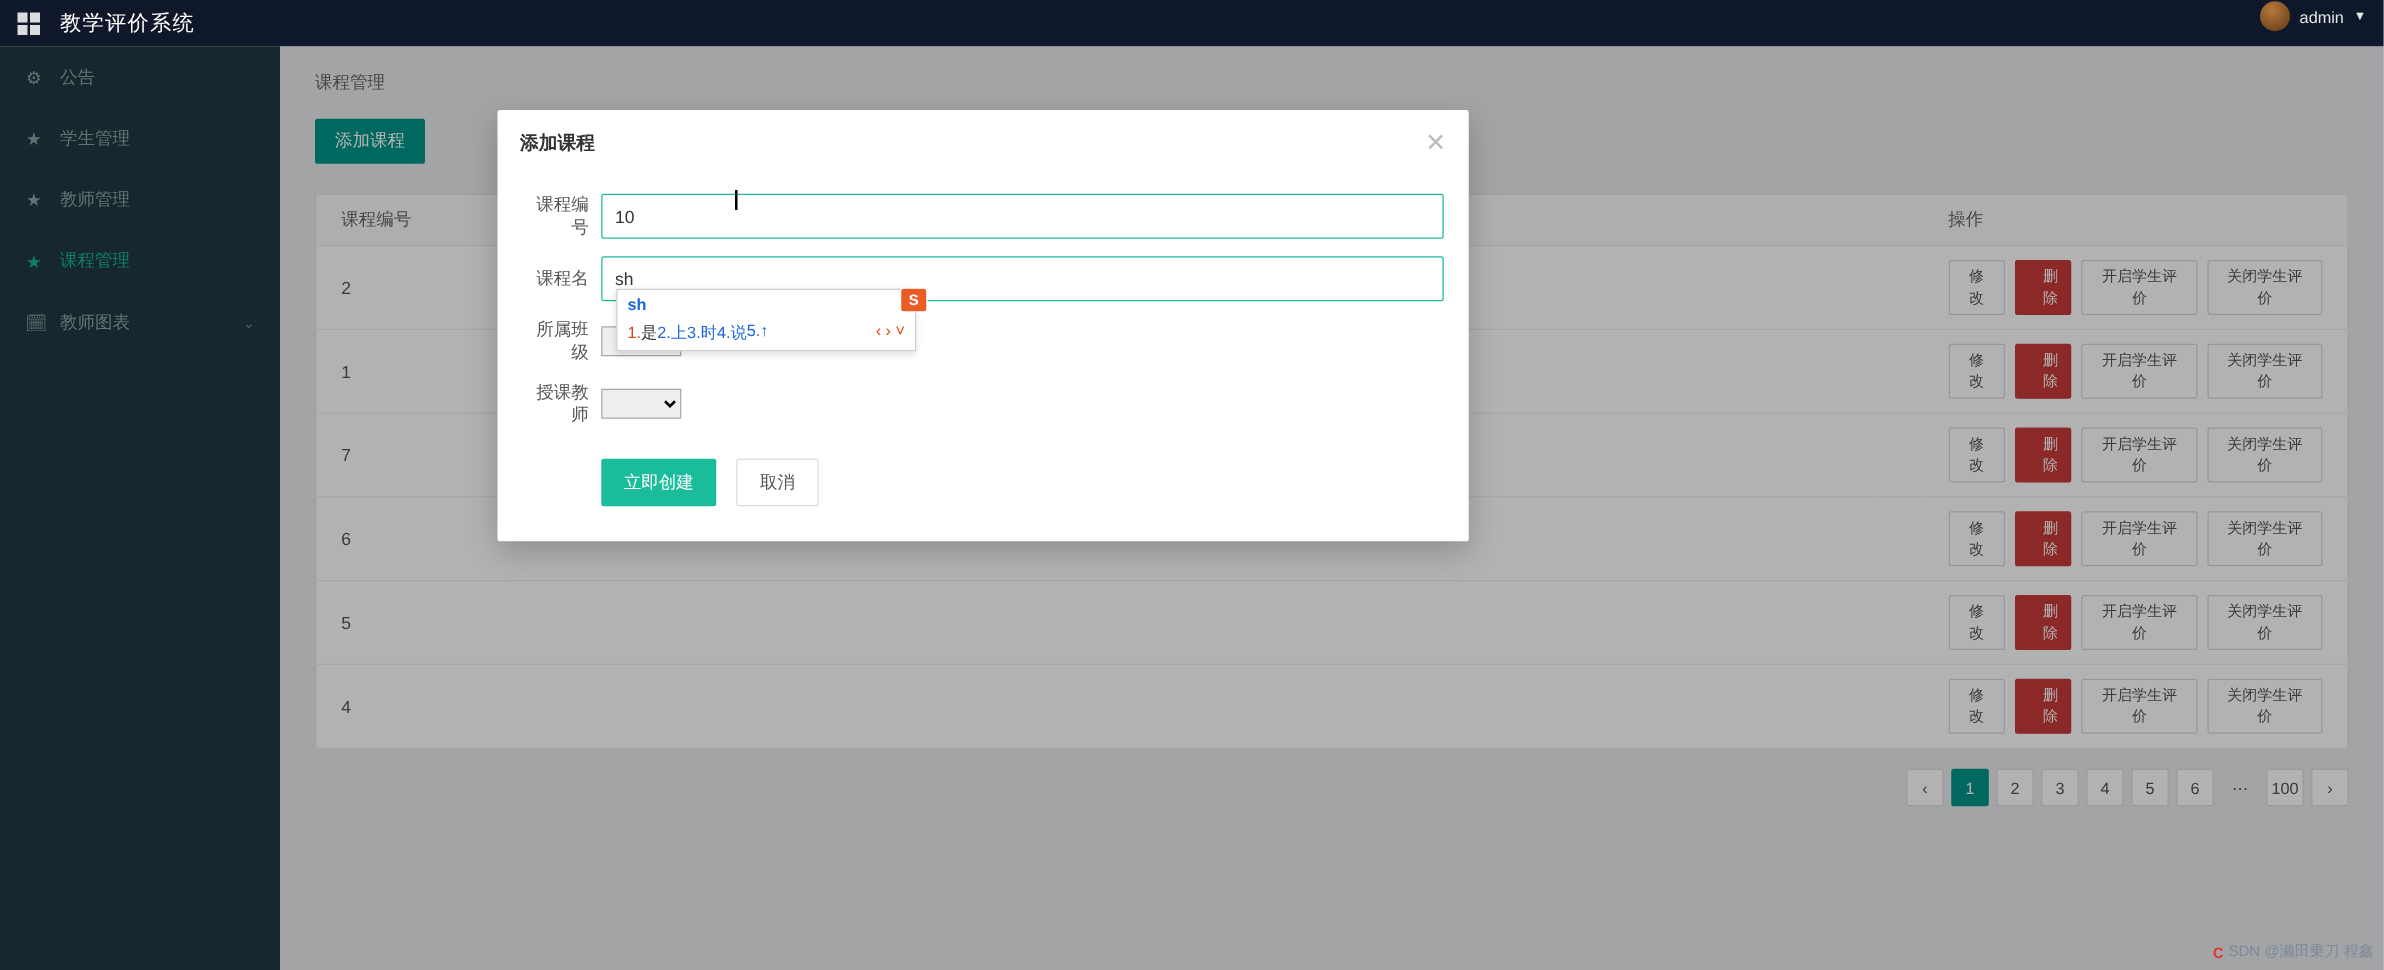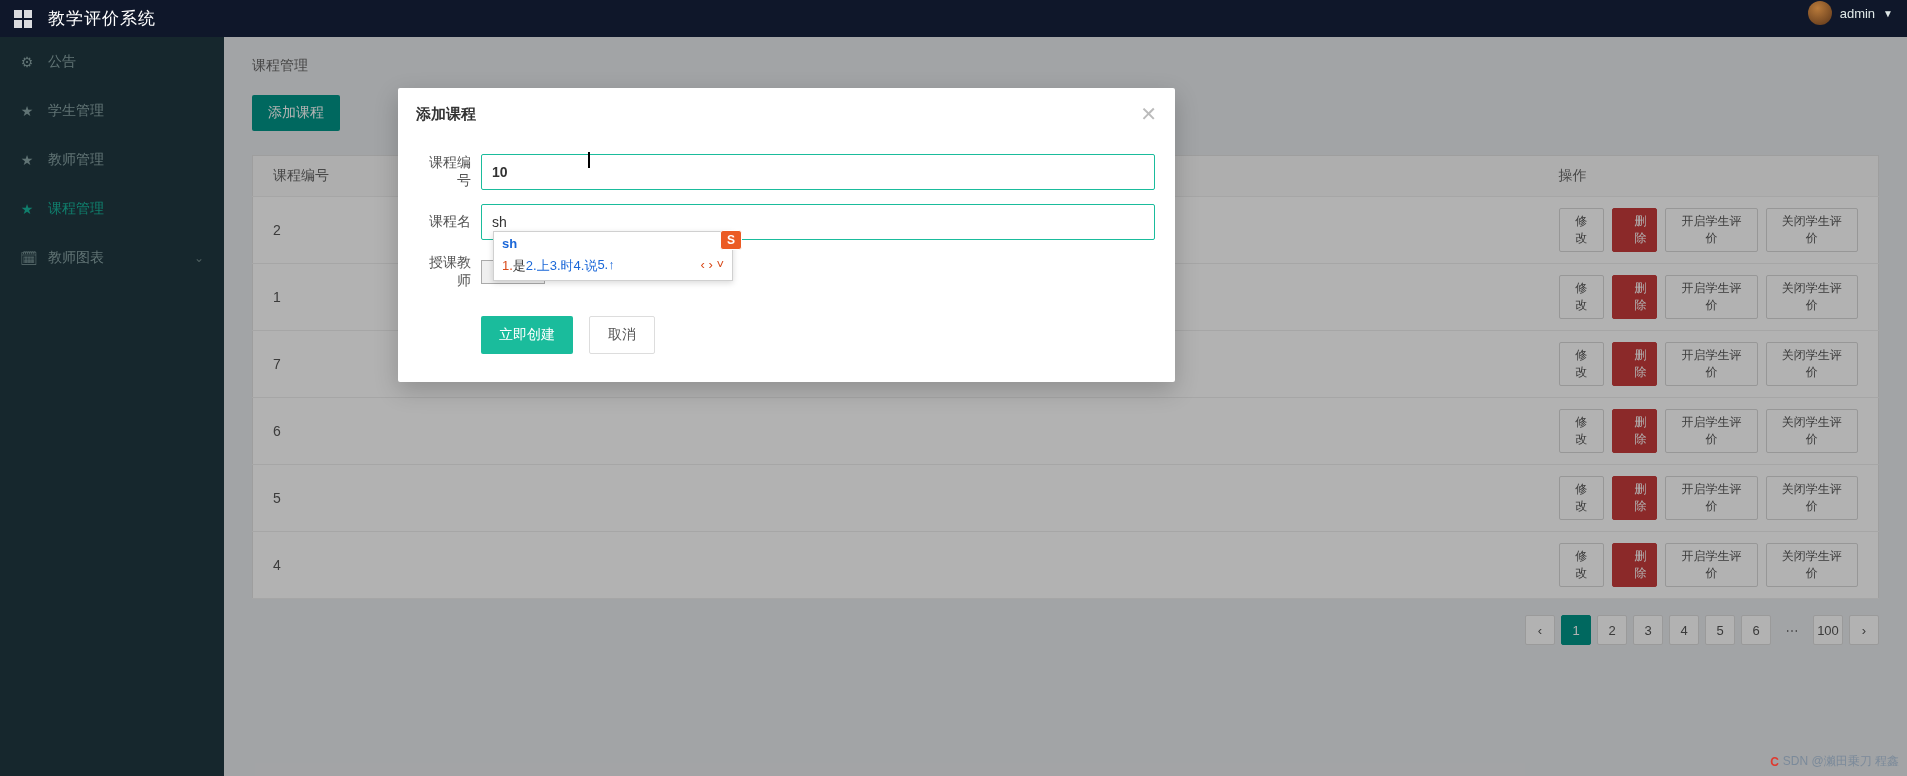--- a/index.html
+++ b/index.html
@@ -38,21 +38,21 @@
 
 
 .mask { position:absolute; inset:37px 0 0 0; background:rgba(0,0,0,.3); }
 .modal { position:absolute; left:398px; top:88px; width:777px; background:#fff; box-shadow:0 8px 24px rgba(0,0,0,.2); border-radius:2px; padding:14px 0 28px; }
 .modal-head { display:flex; align-items:center; padding:0 18px 14px; border-bottom:0; }
 .modal-title { font-size:15px; color:#333; font-weight:600; }
 .modal-close { margin-left:auto; font-size:20px; color:#bbb; cursor:pointer; }
 .form-row { display:flex; align-items:center; margin-top:14px; padding:0 20px; }
 .form-row label { width:63px; text-align:right; padding-right:10px; font-size:14px; color:#555; }
 .form-row input[type=text] { flex:1; height:36px; border:1px solid #1abc9c; border-radius:2px; padding:0 10px; font-size:14px; color:#333; }
-.form-row input.plain { border-color:#1abc9c;font-weight:bold; }
+.form-row input.plain { border-color:#1abc9c; }
 .form-row select { height:24px; border:1px solid #aaa; font-size:13px; min-width:64px; }
 .form-actions { display:flex; gap:16px; margin-top:26px; padding-left:83px; }
 .btn-create { background:#1abc9c; color:#fff; border:none; padding:6px 18px; font-size:14px; border-radius:2px; }
 .btn-cancel { background:#fff; color:#555; border:1px solid #ddd; padding:9px 18px; font-size:14px; border-radius:2px; }
 
 
 .ime { position:absolute; left:493px; top:231px; width:240px; background:#fff; border:1px solid #d0d0d0; box-shadow:0 2px 6px rgba(0,0,0,.15); font-size:13px; }
 .ime .typed { padding:4px 8px; color:#1a67d8; font-weight:600; }
 .ime .cands { display:flex; gap:0; padding:2px 8px 5px; color:#333; }
 .ime .cands span b { color:#d84a1a; font-weight:normal; }
@@ -219,20 +219,24 @@
   </div>
   <div class="form-row">
     <label>课程编号</label>
     <input type="text" class="plain" value="10" style="">
   </div>
   <div class="form-row">
     <label>课程名</label>
     <input type="text" value="sh" style="">
   </div>
   <div class="form-row">
+    <label>所属班级</label>
+    <select><option></option></select>
+  </div>
+  <div class="form-row">
     <label>授课教师</label>
     <select><option></option></select>
   </div>
   <div class="form-actions">
     <button class="btn-create">立即创建</button>
     <button class="btn-cancel">取消</button>
   </div>
 </div>
 
 <div class="ime">

